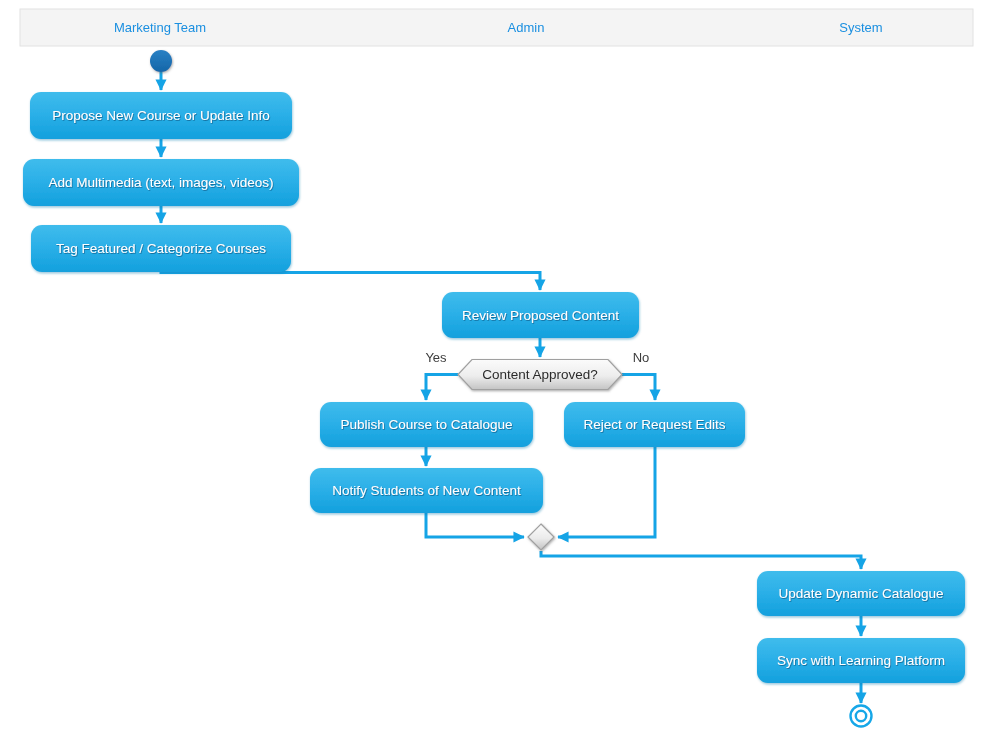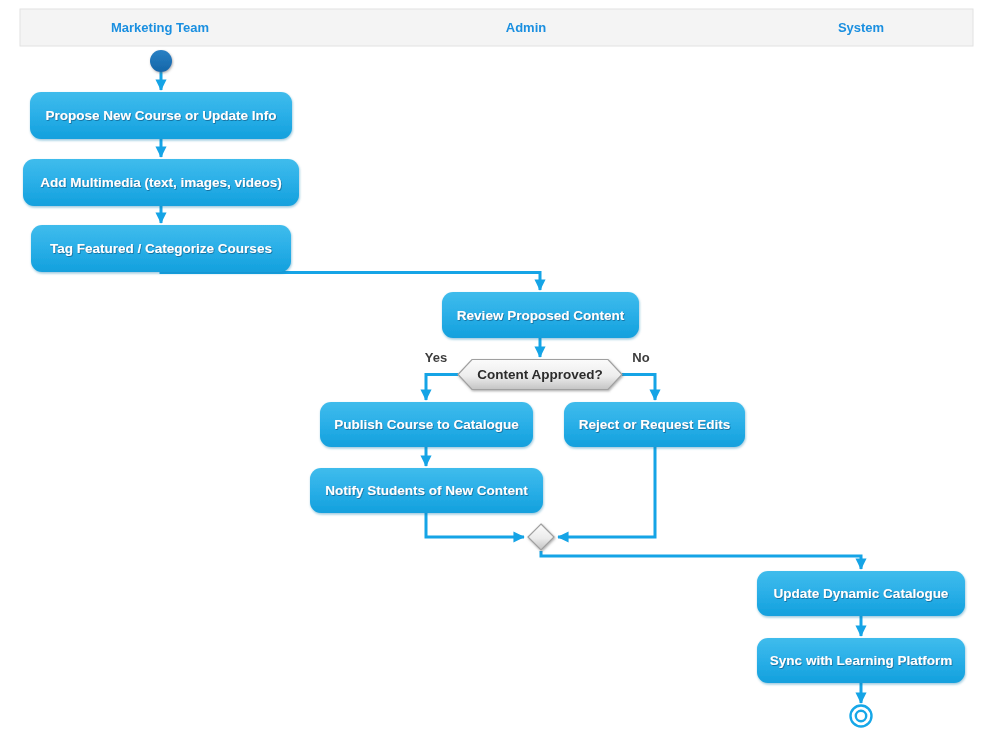--- a/index.html
+++ b/index.html
@@ -10,21 +10,20 @@
   body {
     width: 1000px;
     height: 739px;
     font-family: "Liberation Sans", sans-serif;
     overflow: hidden;
   }
   #diagram-root {
     position: relative;
     width: 920px;
     height: 739px;
-    font-weight: bold;
   }
   svg#activity-diagram {
     display: block;
     width: 1000px;
     height: 739px;
   }
   .lane-title {
     font-family: "Liberation Sans", sans-serif;
     font-size: 13px;
     fill: #1a8fe0;

